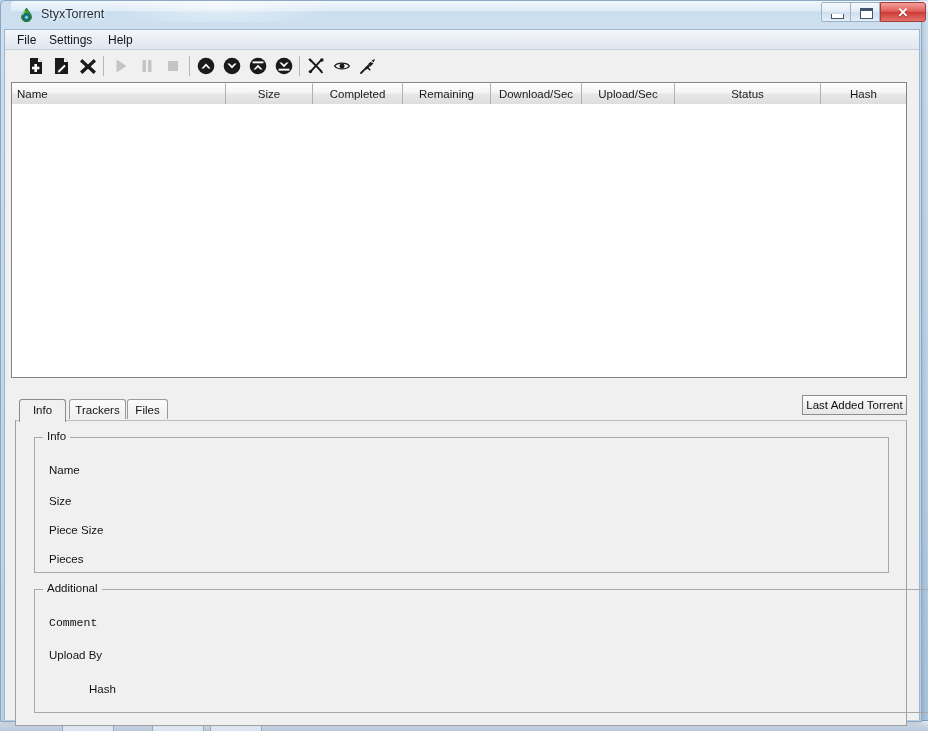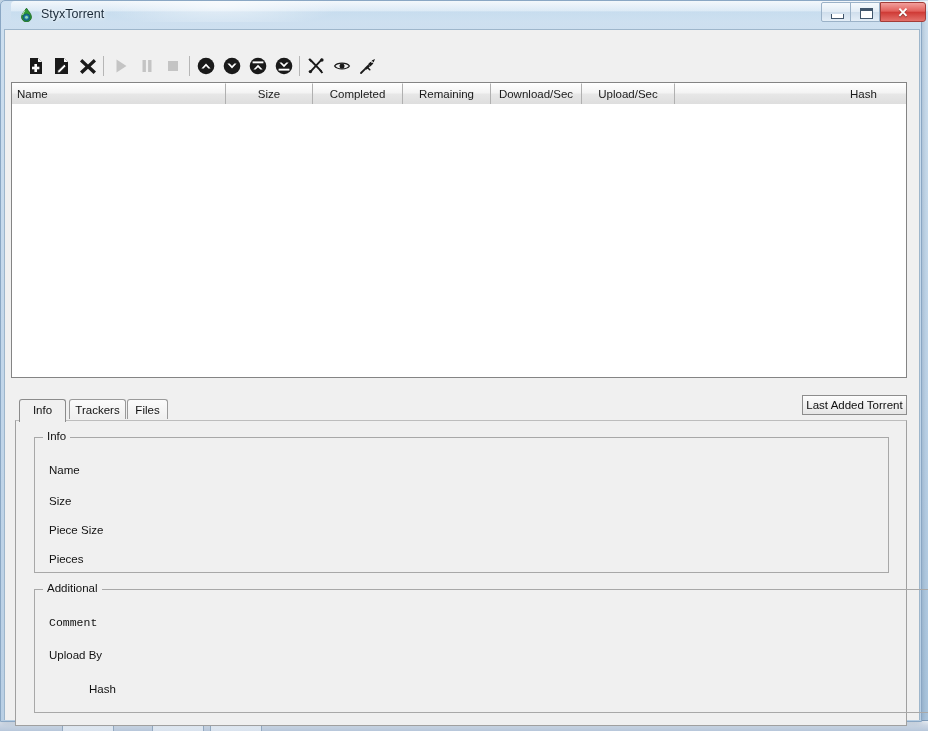--- a/index.html
+++ b/index.html
@@ -336,20 +336,25 @@
     <div class="caption-btn" id="btn-maximize">
       <span class="glyph-max"></span>
     </div>
     <div class="caption-btn" id="btn-close">
       <span class="glyph-close">✕</span>
     </div>
   </div>
 
   <div id="client">
 
+    <div id="menubar">
+      <div class="menu-item" style="left:6px;">File</div>
+      <div class="menu-item" style="left:38px;">Settings</div>
+      <div class="menu-item" style="left:97px;">Help</div>
+    </div>
 
     <div id="toolbar">
 
       <div class="tb-btn" style="left:18px;">
         <svg width="20" height="20" viewBox="0 0 20 20">
           <path d="M4 2 h8 l4 4 v12 H4 Z" fill="#1a1a1a"></path>
           <path d="M12 2 v4 h4 Z" fill="#ffffff"></path>
           <rect x="8.4" y="8" width="2.6" height="8" fill="#ffffff"></rect>
           <rect x="6" y="10.7" width="7.4" height="2.6" fill="#ffffff"></rect>
         </svg>
@@ -456,20 +461,21 @@
     </div>
 
     <div id="list-panel">
       <div id="list-header">
         <div class="col-head align-left" style="left:0px;width:214px;">Name</div>
         <div class="col-head" style="left:214px;width:87px;">Size</div>
         <div class="col-head" style="left:301px;width:90px;">Completed</div>
         <div class="col-head" style="left:391px;width:88px;">Remaining</div>
         <div class="col-head" style="left:479px;width:91px;">Download/Sec</div>
         <div class="col-head" style="left:570px;width:93px;">Upload/Sec</div>
+        <div class="col-head" style="left:663px;width:146px;">Status</div>
         <div class="col-head" style="left:809px;width:85px;border-right:none;">Hash</div>
       </div>
       <div id="list-body"></div>
     </div>
 
     <div id="tabstrip">
       <div class="tab active" style="left:0px;width:47px;">Info</div>
       <div class="tab" style="left:50px;width:57px;">Trackers</div>
       <div class="tab" style="left:108px;width:41px;">Files</div>
     </div>

